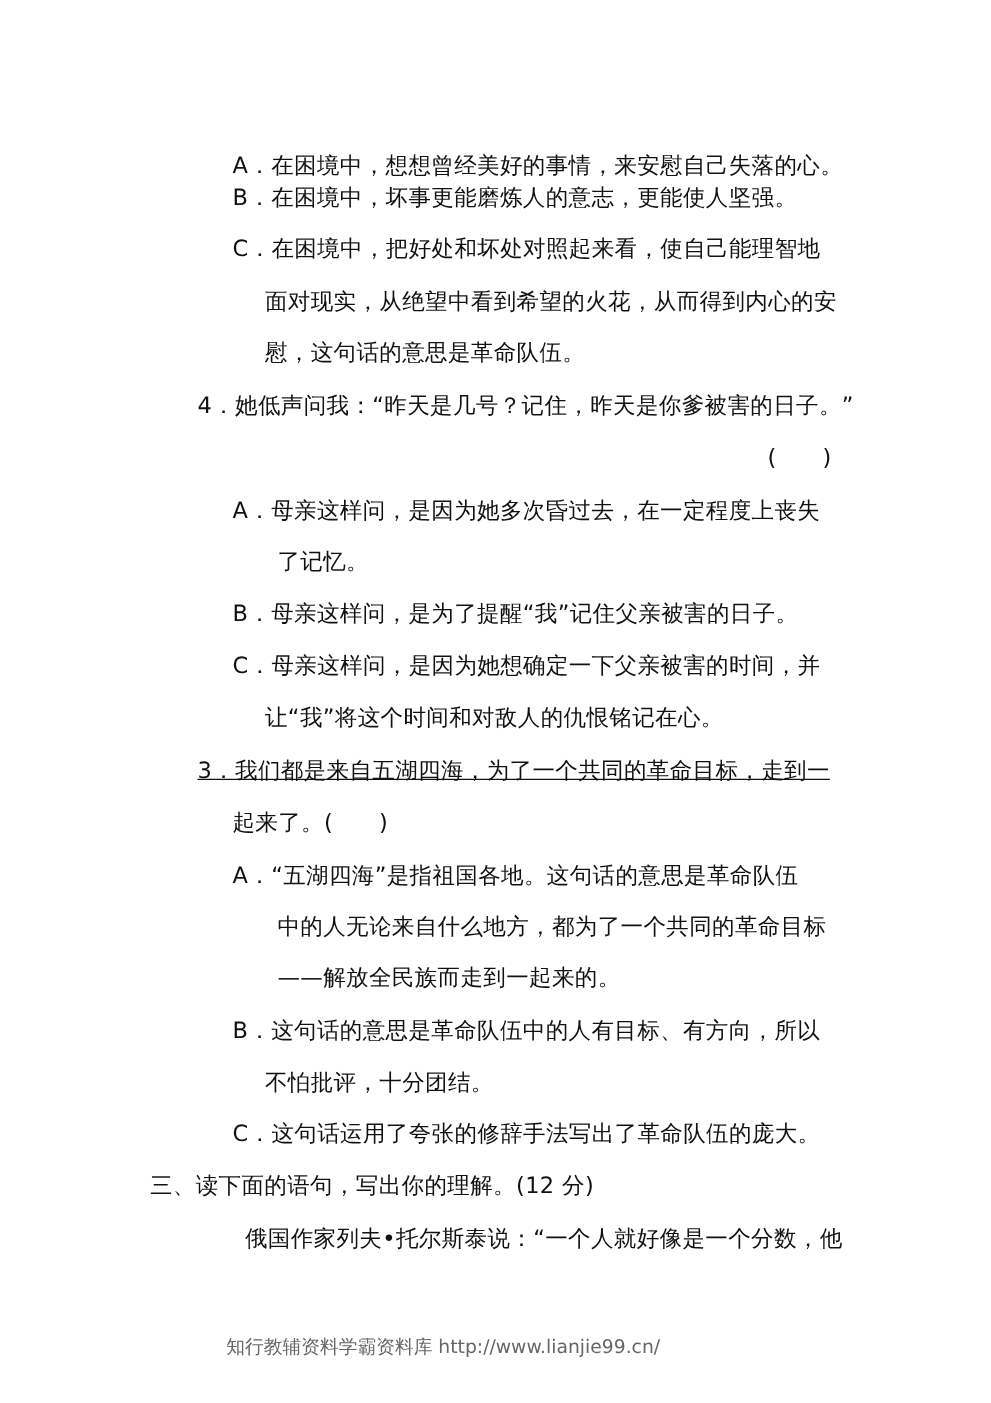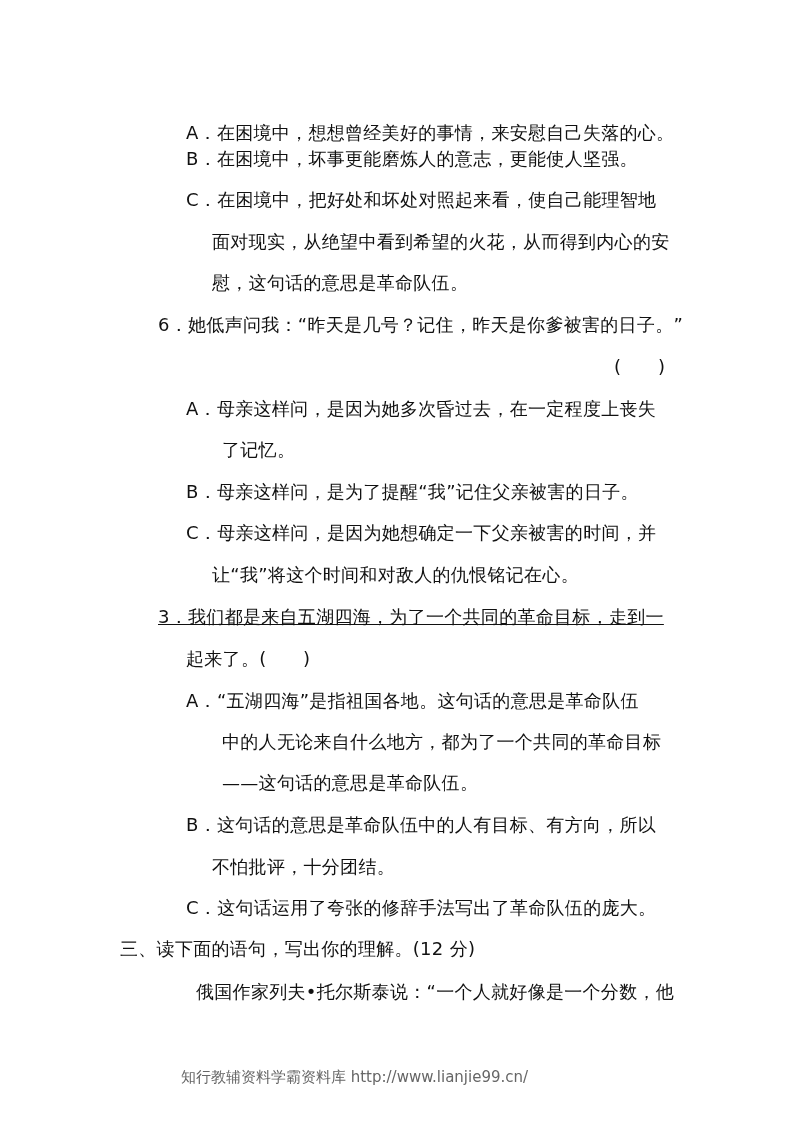--- a/index.html
+++ b/index.html
@@ -11,33 +11,33 @@
 </style>
 </head>
 <body>
 
 <div class="line" style="top:106px;left:186px;margin-top:16px;">A．在困境中，想想曾经美好的事情，来安慰自己失落的心。</div>
 <div class="line" style="top:148px;left:186px;">B．在困境中，坏事更能磨炼人的意志，更能使人坚强。</div>
 <div class="line" style="top:189px;left:186px;">C．在困境中，把好处和坏处对照起来看，使自己能理智地</div>
 <div class="line" style="top:231px;left:212px;">面对现实，从绝望中看到希望的火花，从而得到内心的安</div>
 <div class="line" style="top:272px;left:212px;">慰，这句话的意思是革命队伍。</div>
 
-<div class="line" style="top:314px;left:158px;">6．她低声问我：“昨天是几号？记住，昨天是你爹被害的日子。”</div>
+<div class="line" style="top:314px;left:158px;">4．她低声问我：“昨天是几号？记住，昨天是你爹被害的日子。”</div>
 <div class="line" style="top:356px;left:614px;">(　　)</div>
 <div class="line" style="top:398px;left:186px;">A．母亲这样问，是因为她多次昏过去，在一定程度上丧失</div>
 <div class="line" style="top:439px;left:222px;text-align:center;">了记忆。</div>
 <div class="line" style="top:481px;left:186px;">B．母亲这样问，是为了提醒“我”记住父亲被害的日子。</div>
 <div class="line" style="top:522px;left:186px;">C．母亲这样问，是因为她想确定一下父亲被害的时间，并</div>
 <div class="line" style="top:564px;left:212px;">让“我”将这个时间和对敌人的仇恨铭记在心。</div>
 
 <div class="line" style="top:606px;left:158px;text-decoration:underline;">3．我们都是来自五湖四海，为了一个共同的革命目标，走到一</div>
 <div class="line" style="top:648px;left:186px;">起来了。(　　)</div>
 <div class="line" style="top:690px;left:186px;">A．“五湖四海”是指祖国各地。这句话的意思是革命队伍</div>
 <div class="line" style="top:731px;left:222px;">中的人无论来自什么地方，都为了一个共同的革命目标</div>
-<div class="line" style="top:772px;left:222px;">——这句话的意思是革命队伍。</div>
+<div class="line" style="top:772px;left:222px;">——解放全民族而走到一起来的。</div>
 <div class="line" style="top:814px;left:186px;">B．这句话的意思是革命队伍中的人有目标、有方向，所以</div>
 <div class="line" style="top:856px;left:212px;">不怕批评，十分团结。</div>
 <div class="line" style="top:897px;left:186px;">C．这句话运用了夸张的修辞手法写出了革命队伍的庞大。</div>
 
 <div class="line" style="top:938px;left:120px;">三、读下面的语句，写出你的理解。(12 分)</div>
 <div class="line" style="top:981px;left:196px;">俄国作家列夫•托尔斯泰说：“一个人就好像是一个分数，他</div>
 
 <div class="footer">知行教辅资料学霸资料库 http://www.lianjie99.cn/</div>
 
 </body></html>

